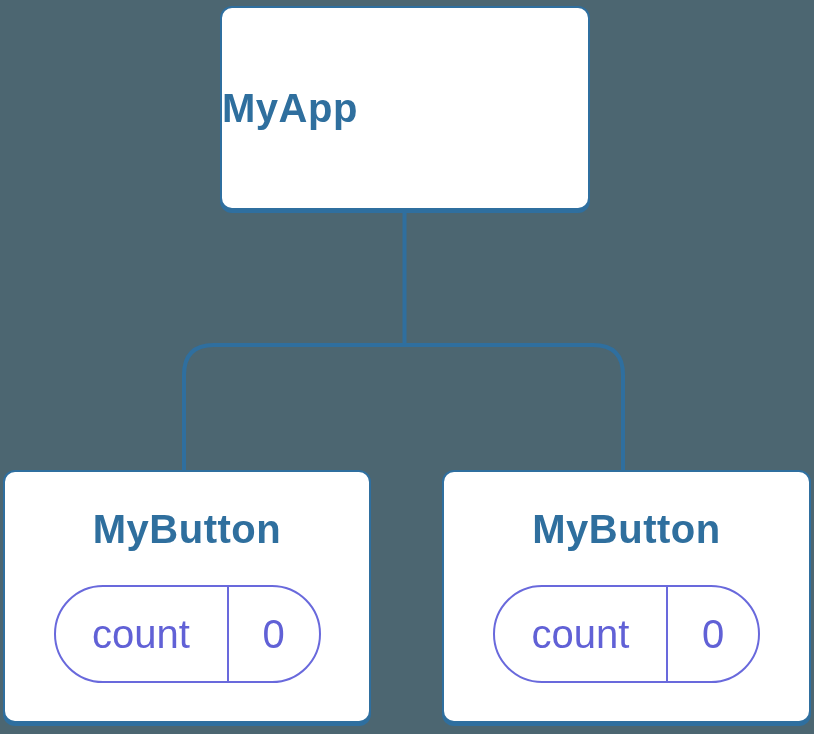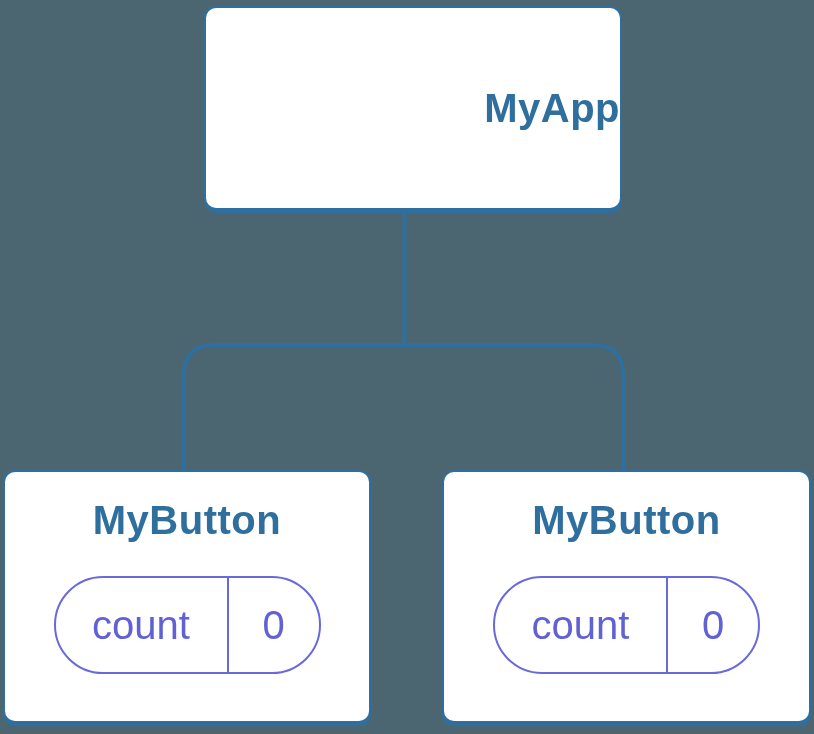--- a/index.html
+++ b/index.html
@@ -33,35 +33,35 @@
   .node-title {
     display: block;
     font-size: 40px;
     line-height: 1;
     font-weight: 600;
     color: var(--node-title, #2f6f9e);
     text-align: center;
     letter-spacing: 0.5px;
   }
   #node-root {
-    left: 204px;
+    left: 220px;
     top: 6px;
-    width: 418px;
+    width: 370px;
     height: 204px;
     display: flex;
     align-items: center;
-    justify-content: flex-end;
+    justify-content: flex-start;
   }
   .child-node {
     top: 470px;
     height: 253px;
     display: flex;
     flex-direction: column;
     align-items: center;
-    padding-top: 28px;
+    padding-top: 37px;
   }
   #node-child-0 { left: 3px;   width: 368px; }
   #node-child-1 { left: 442px; width: 369px; }
   .child-node .node-title { margin-bottom: 36px; }
   .state-pill {
     box-sizing: border-box;
     width: 267px;
     height: 98px;
     border: 2px solid var(--pill-border, #6969dc);
     border-radius: 49px;

